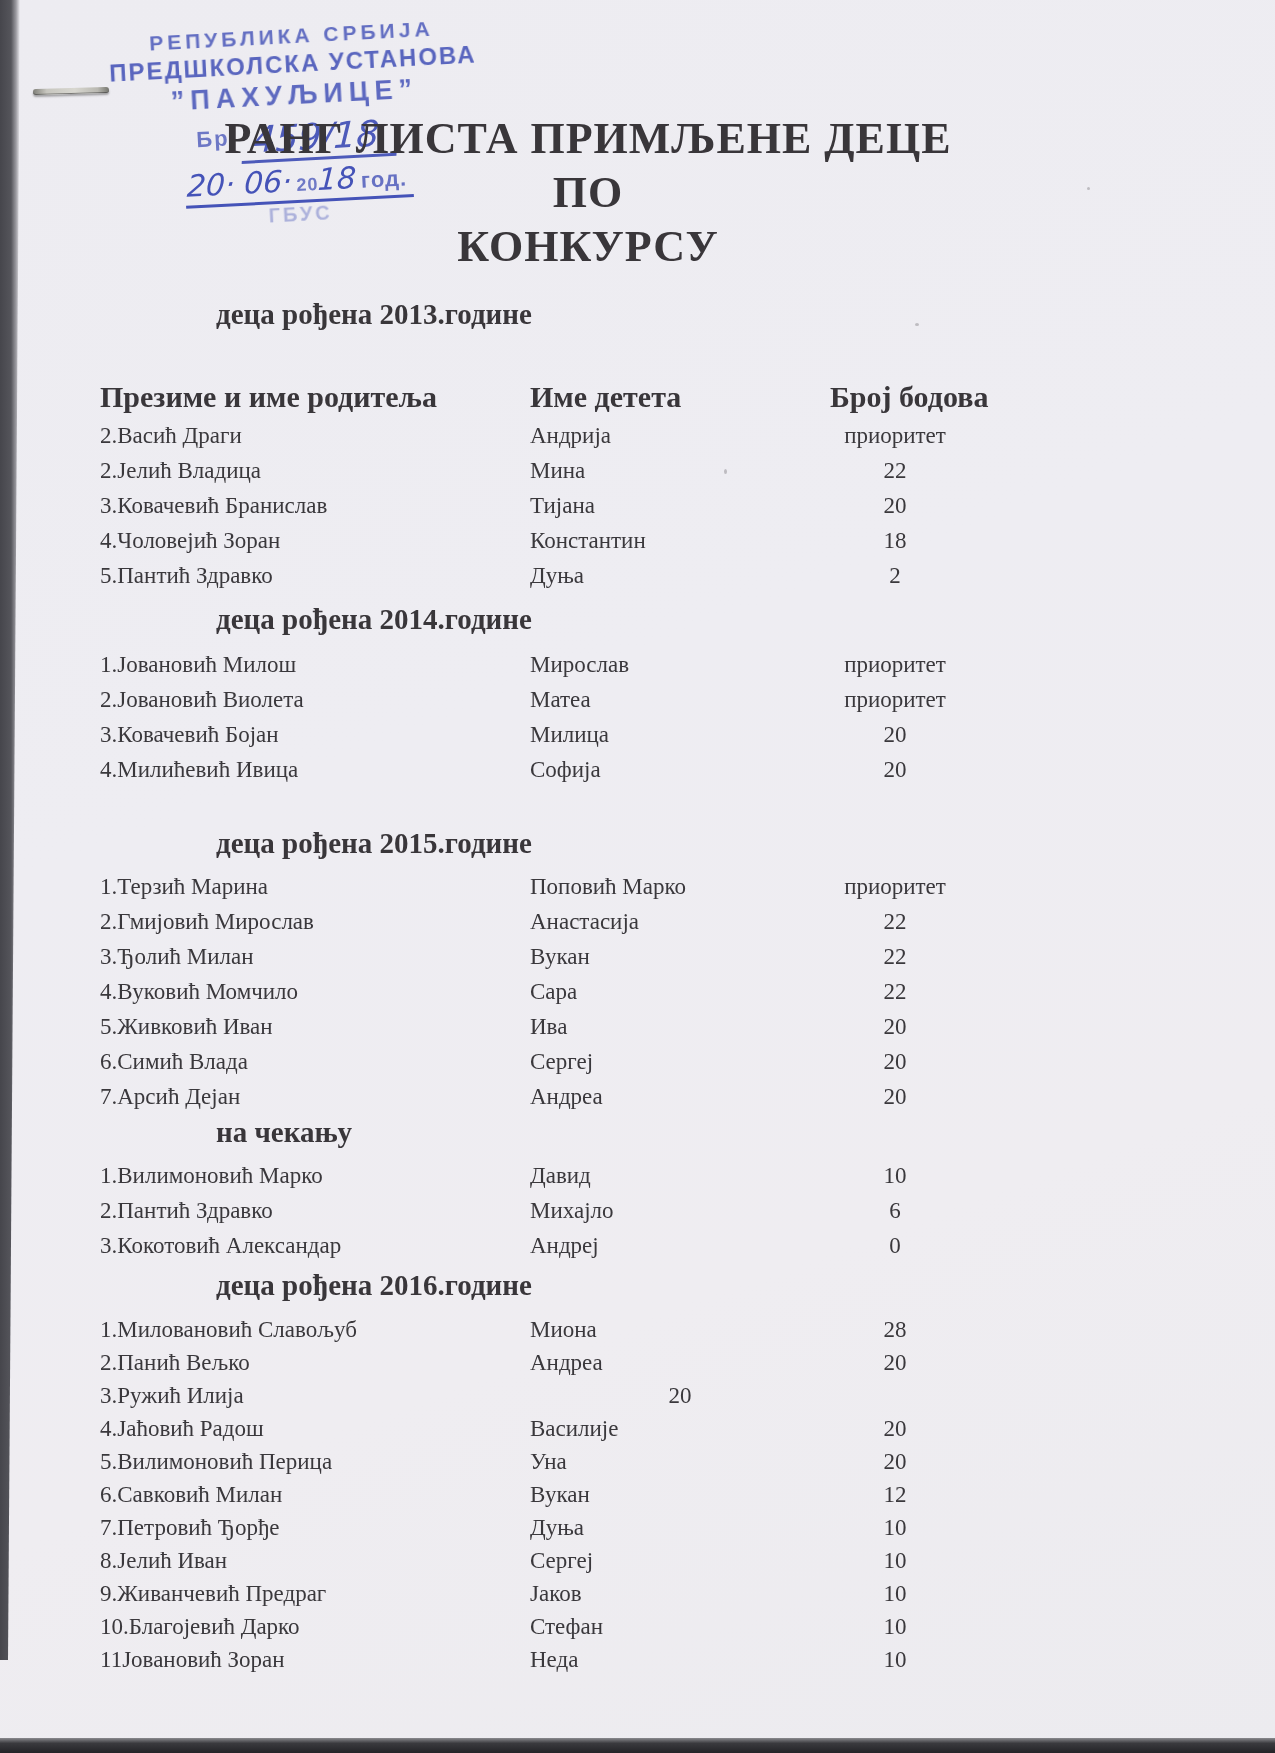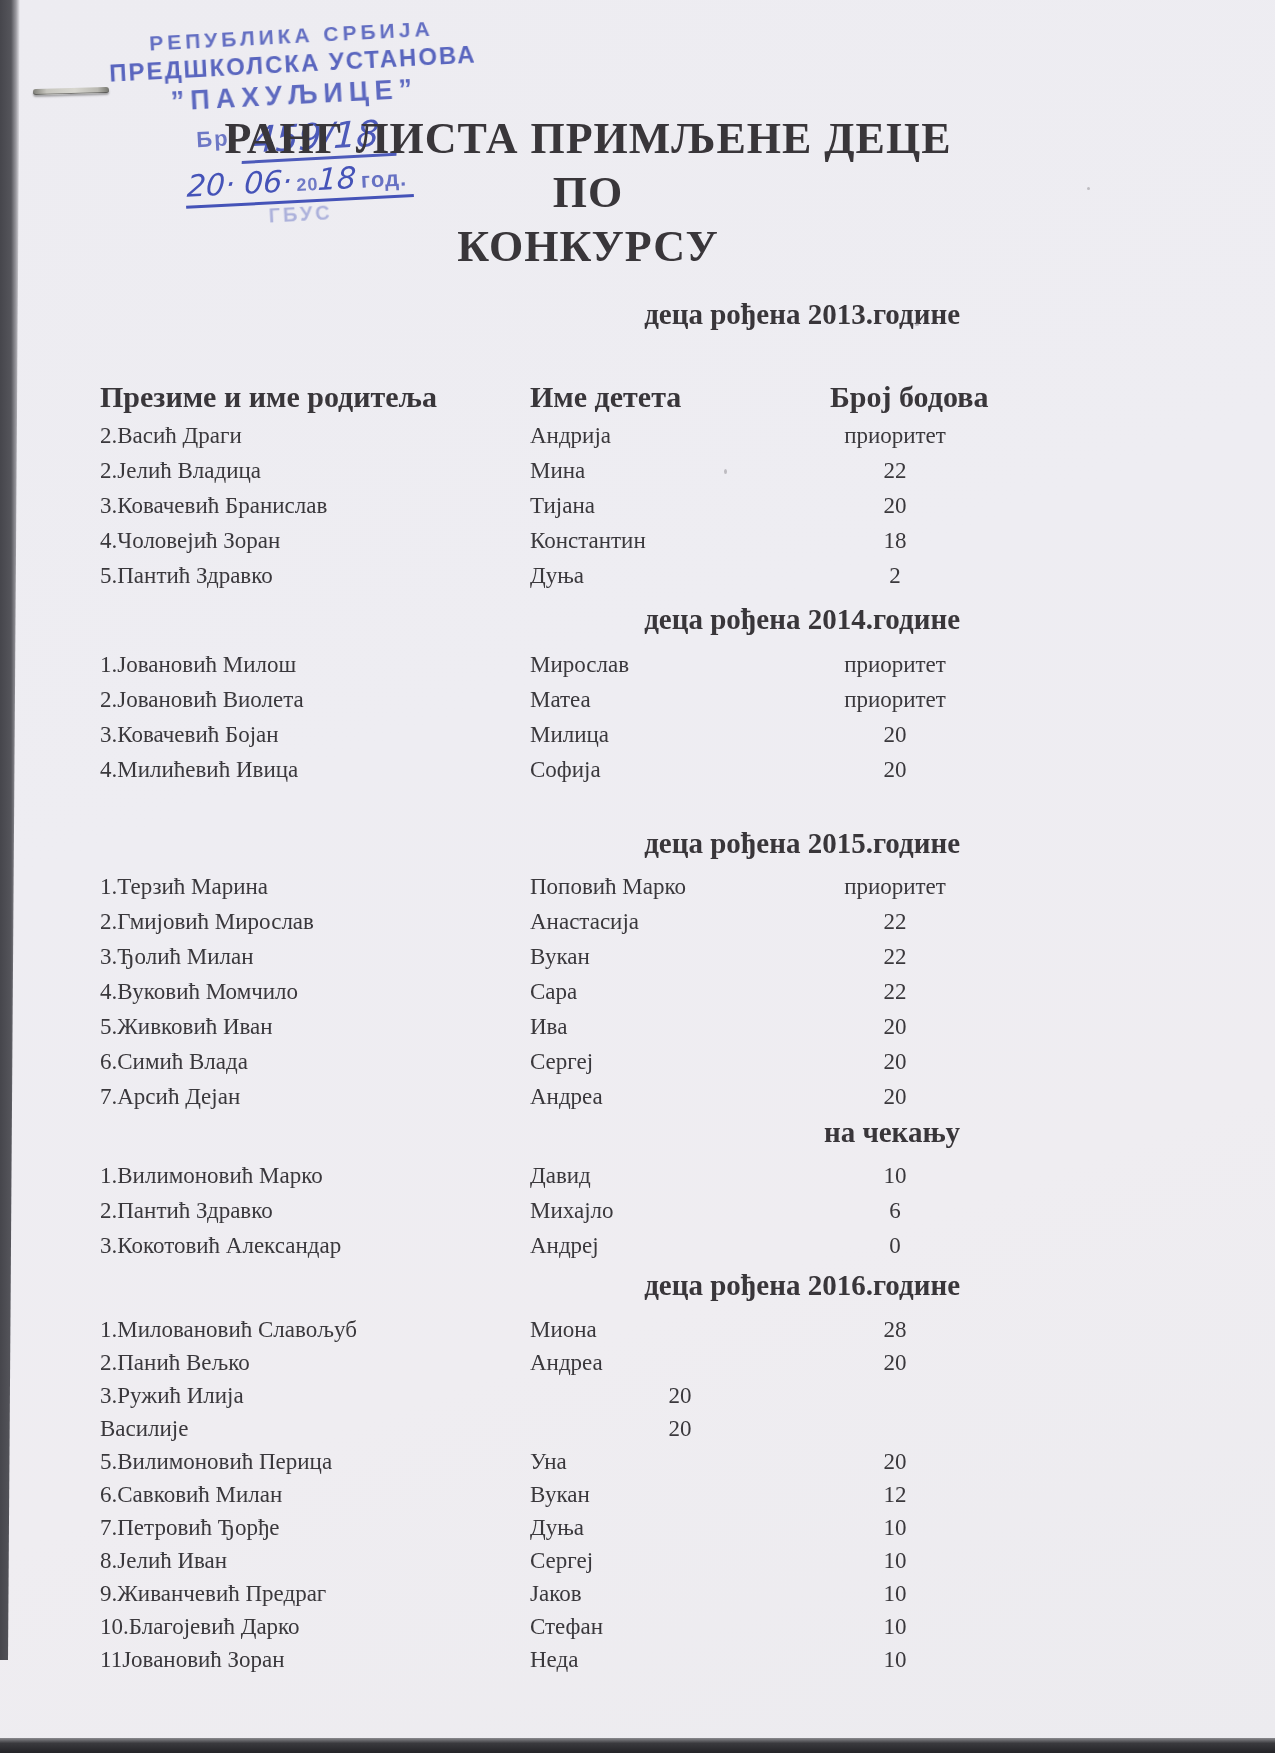--- a/index.html
+++ b/index.html
@@ -45,21 +45,21 @@
   .stamp .s-number .hand { font-size:36px; font-style:italic; font-family:"DejaVu Sans",sans-serif; border-bottom:3px solid var(--stamp,#4553b8); padding:0 18px 0 10px; transform:skew(-6deg); display:inline-block; }
   .stamp .s-date { margin-top:2px; text-align:center; white-space:nowrap; }
   .stamp .s-date .underl { display:inline-block; border-bottom:3px solid var(--stamp,#4553b8); padding:0 6px 2px 2px; }
   .stamp .s-date .hand { font-size:30px; font-style:italic; font-family:"DejaVu Sans",sans-serif; display:inline-block; transform:skew(-6deg); }
   .stamp .s-date .printed { font-size:18px; font-weight:bold; opacity:.75; letter-spacing:1px; }
   .stamp .s-date .unit { font-size:22px; font-weight:bold; opacity:.8; letter-spacing:1px; }
   .stamp .s-ghost { text-align:center; font-size:20px; font-weight:bold; letter-spacing:3px; opacity:.38; filter:blur(.6px); margin-top:0; }
   
   .content { position:relative; margin-left:100px; width:860px; padding-top:112px; }
   .doc-title { margin:0; text-align:center; padding-left:116px; font-size:44px; line-height:54px; font-weight:bold; letter-spacing:1px; color:#39363a; }
-  .section-heading { margin:0; text-align:right; padding-left:116px; font-size:29px; line-height:36px; font-weight:bold; color:#39363a; }
+  .section-heading { margin:0; text-align:left; padding-left:116px; font-size:29px; line-height:36px; font-weight:bold; color:#39363a; }
   .cols-header, .row { display:grid; grid-template-columns:430px 300px 130px; }
   .cols-header { margin-top:50px; font-size:30px; line-height:30px; font-weight:bold; color:#39363a; }
   .cols-header .points { text-align:left; white-space:nowrap; }
   .row { font-size:23px; line-height:35px; color:#3a383c; }
   .row .points { text-align:center; }
   
   #sections section:nth-of-type(1) .section-heading { margin-top:22px; }
   #sections section:nth-of-type(1) .rows { margin-top:6px; }
   #sections section:nth-of-type(2) .section-heading { margin-top:8px; }
   #sections section:nth-of-type(2) .rows { margin-top:10px; }
@@ -237,20 +237,21 @@
             <div class="row">
               <div class="cell parent">2.Панић Вељко</div>
               <div class="cell child">Андреа</div>
               <div class="cell points">20</div>
             </div>
             <div class="row">
               <div class="cell parent">3.Ружић Илија</div>
               <div class="cell points">20</div>
             </div>
             <div class="row">
+              <div class="cell parent">4.Јаћовић Радош</div>
               <div class="cell child">Василије</div>
               <div class="cell points">20</div>
             </div>
             <div class="row">
               <div class="cell parent">5.Вилимоновић Перица</div>
               <div class="cell child">Уна</div>
               <div class="cell points">20</div>
             </div>
             <div class="row">
               <div class="cell parent">6.Савковић Милан</div>

